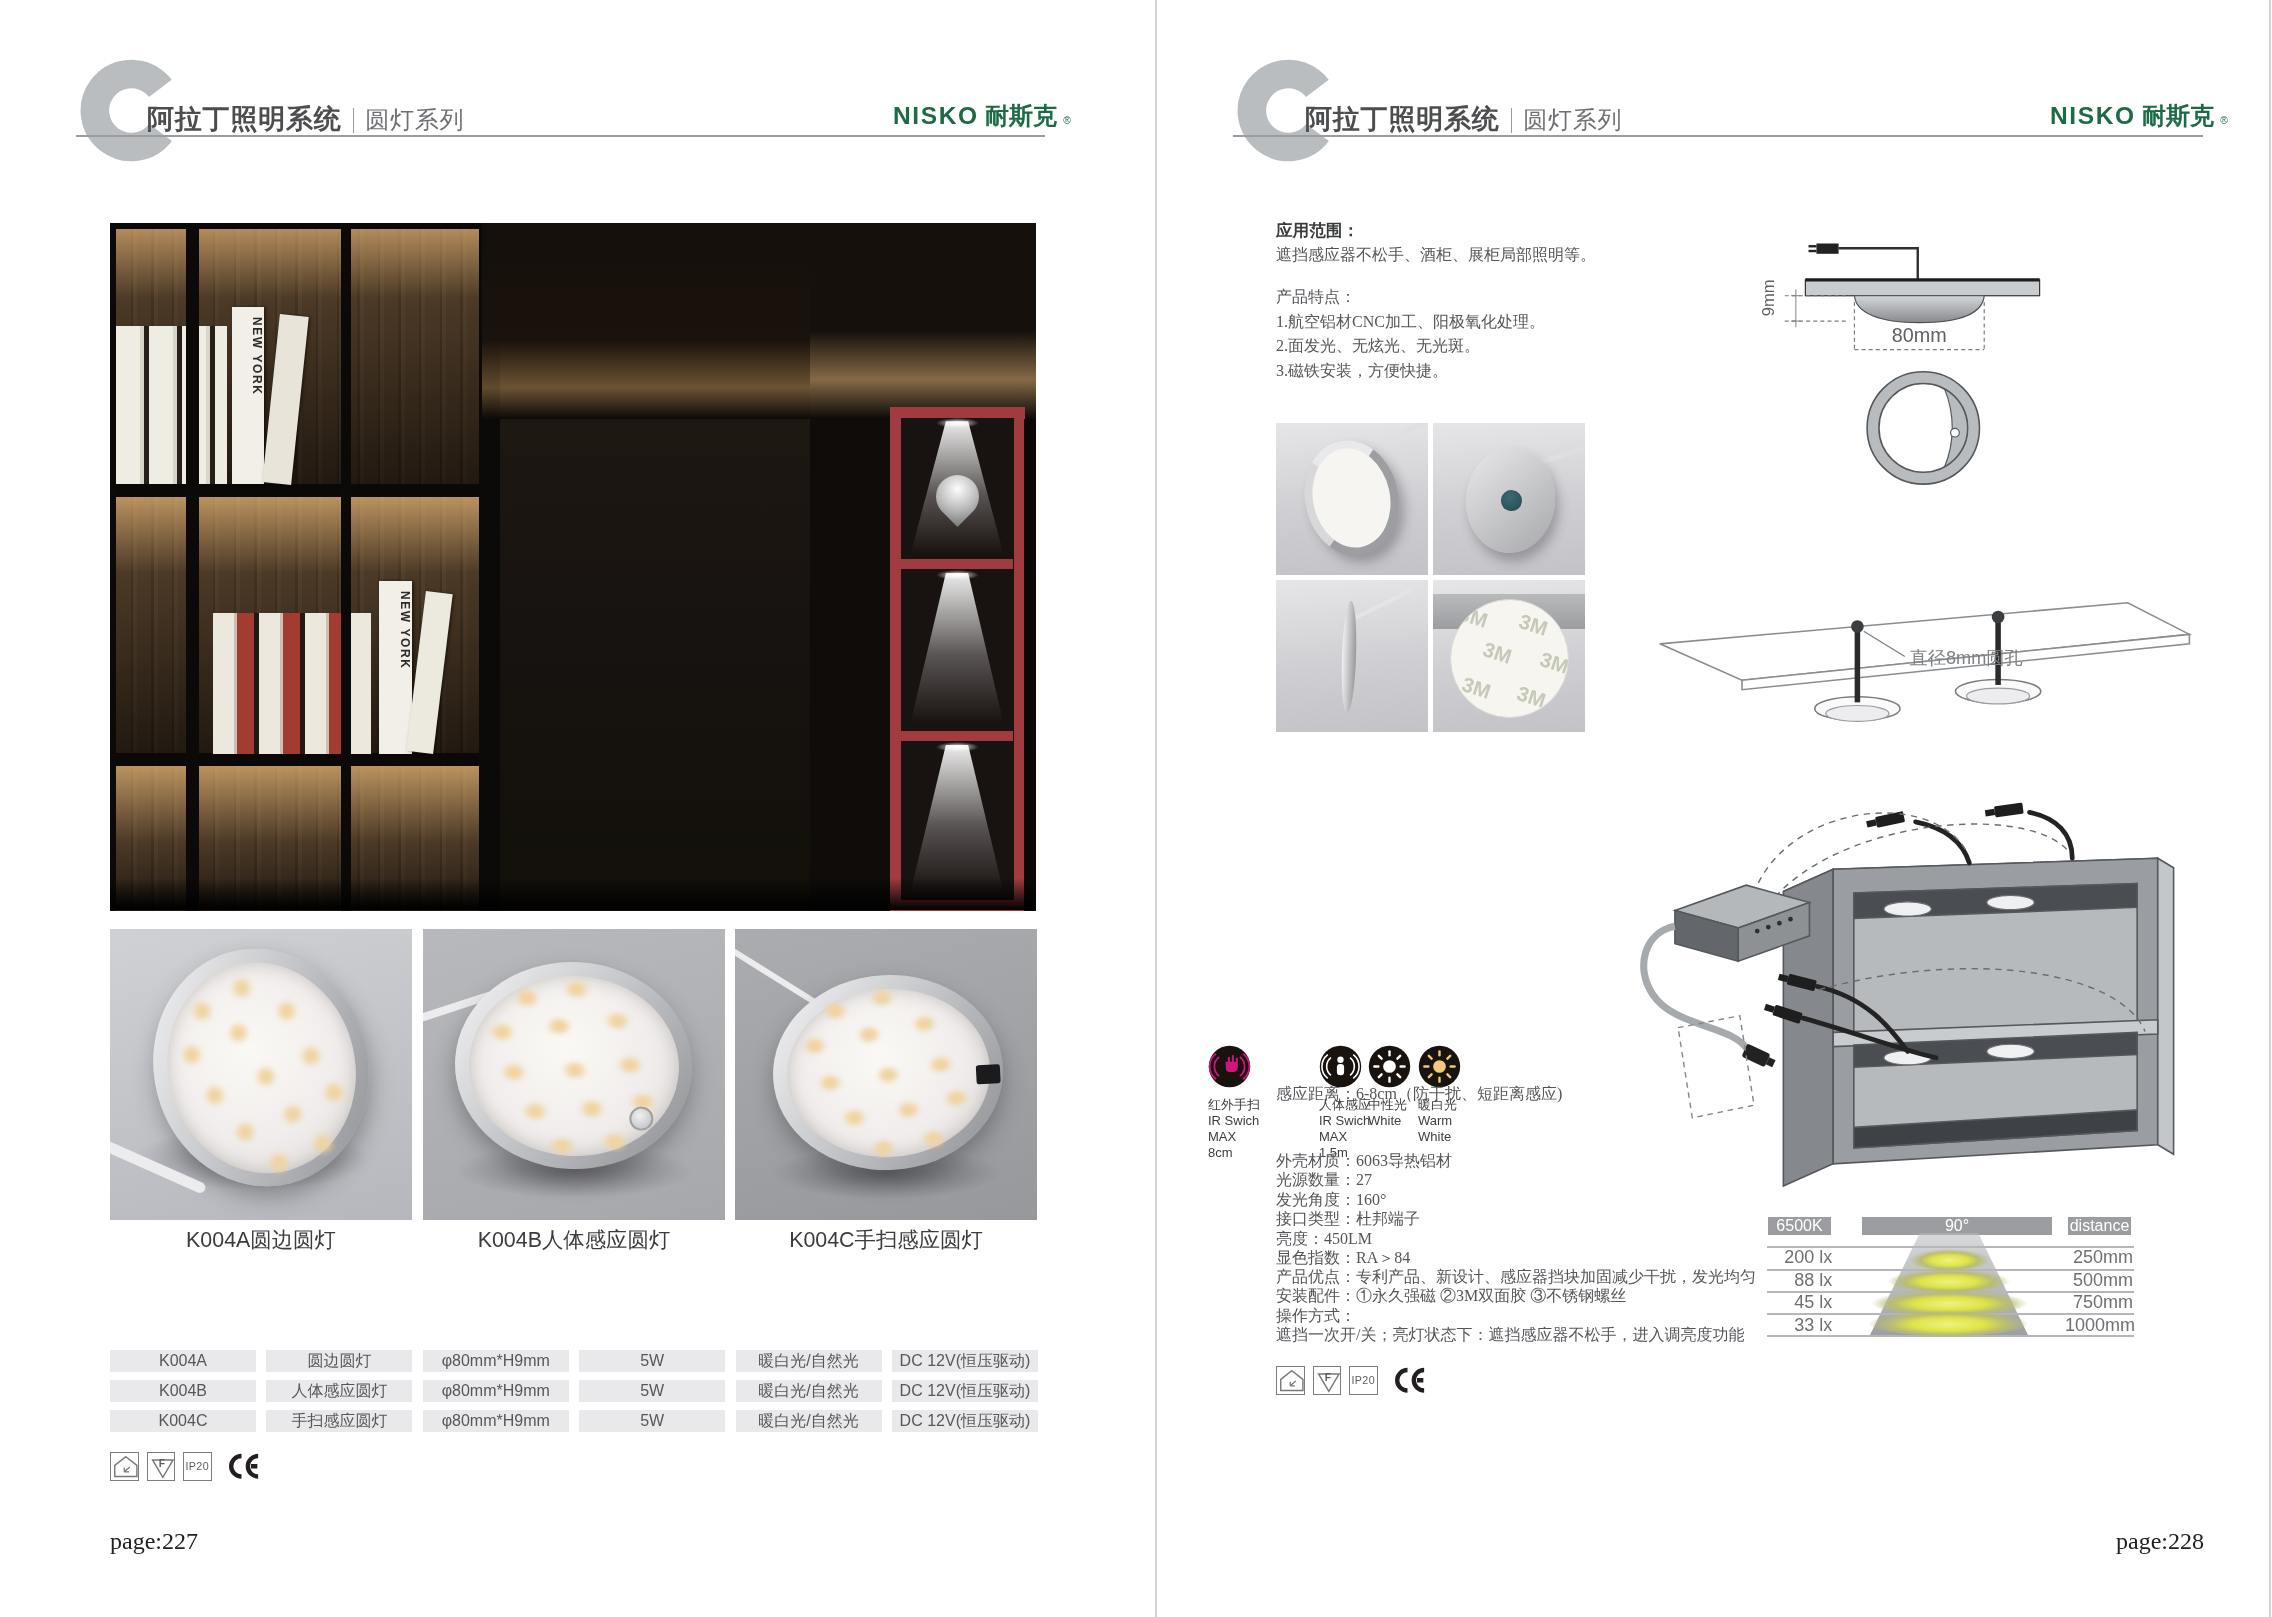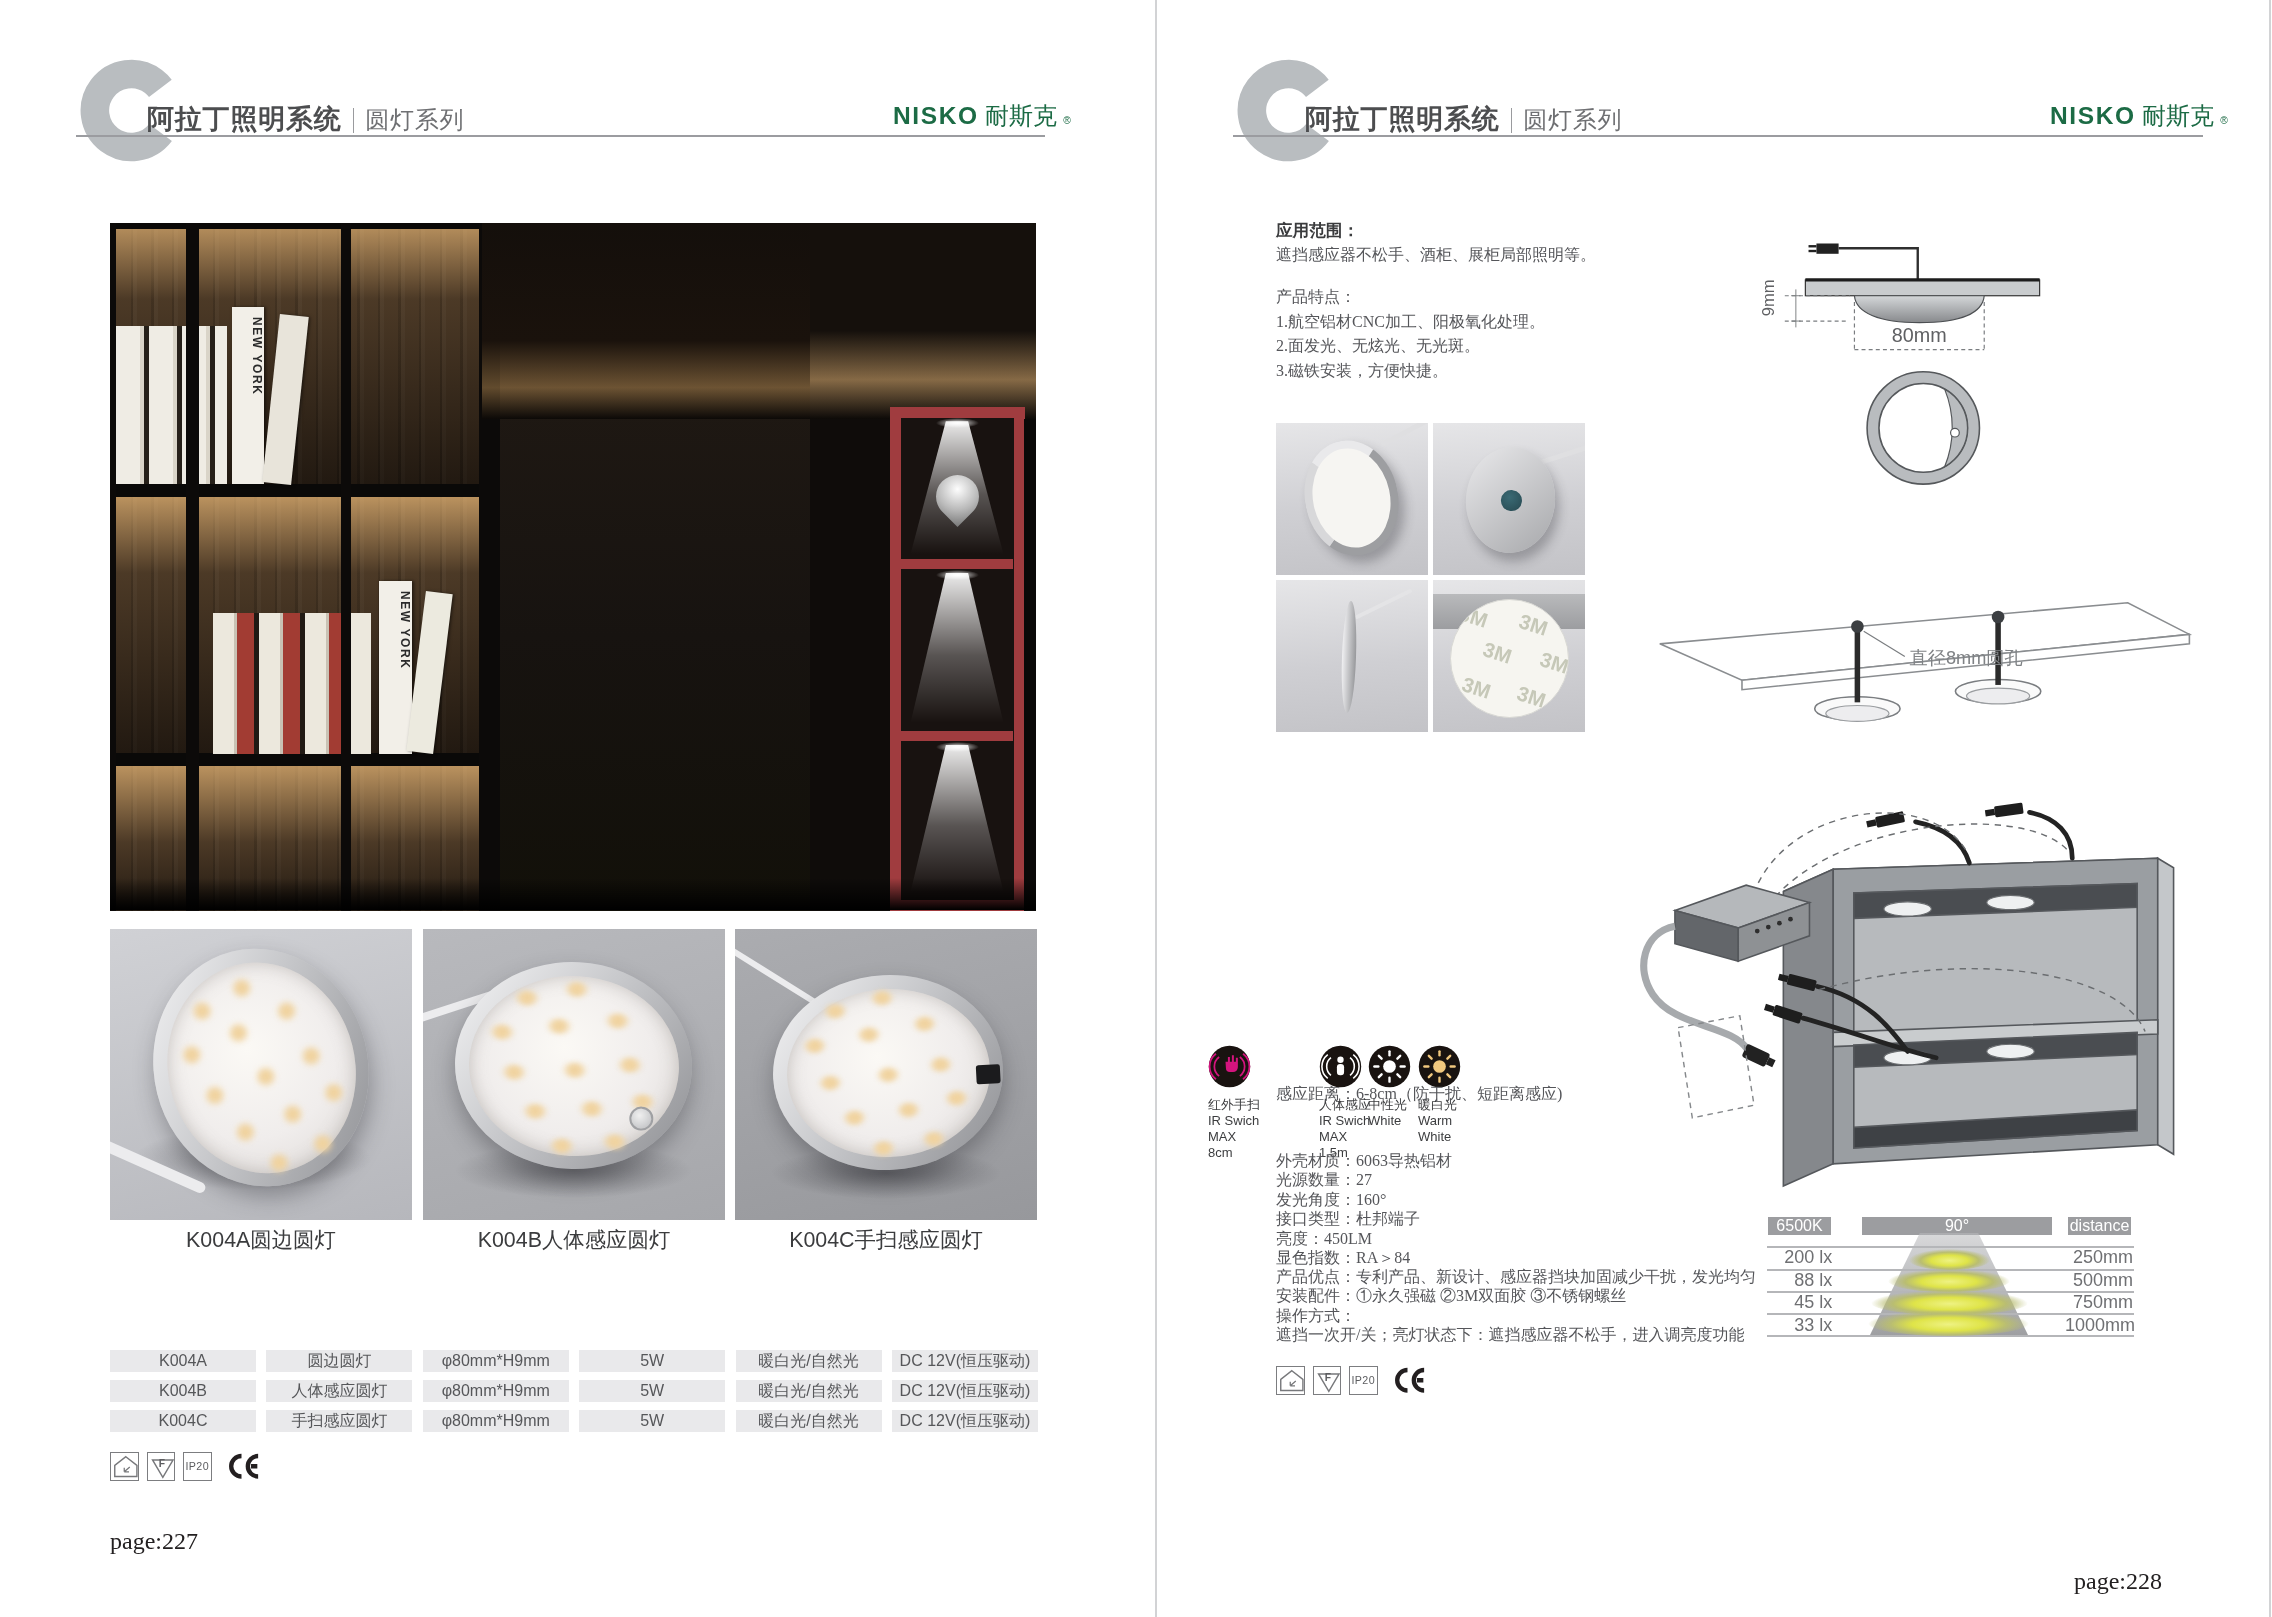--- a/index.html
+++ b/index.html
@@ -8,21 +8,21 @@
   .abs{position:absolute}
   .vline{position:absolute;top:0;bottom:0;width:1.6px;background:#d2d3d5}
 
   
   .hdr-title{font-size:27px;font-weight:bold;color:#4c4d4f;letter-spacing:0.8px;white-space:nowrap}
   .hdr-series{font-size:24px;font-weight:normal;color:#6f7073;letter-spacing:0.8px;white-space:nowrap}
   .hdr-sep{display:inline-block;width:1.6px;height:25px;background:#9a9b9e;margin:0 11px;vertical-align:-4.7px}
   .hrule{position:absolute;height:2.4px;background:#9b9ca0}
   .logo{display:flex;align-items:baseline;gap:6.3px;white-space:nowrap}
   .logo-en{font-size:24.5px;font-weight:800;color:#1c6b45;letter-spacing:1.6px}
-  .logo-cn{font-size:24px;font-weight:400;color:#1c6b45}
+  .logo-cn{font-size:24px;font-weight:700;color:#1c6b45}
   .logo-reg{font-size:10.3px;color:#1c6b45;vertical-align:super}
 
   
   .photo{position:absolute;left:110px;top:223px;width:926px;height:688px;overflow:hidden;
          background:linear-gradient(180deg,#241c15,#171310 60%,#121009)}
   .wood{background:
      linear-gradient(180deg,rgba(236,186,120,.72) 0,rgba(236,186,120,.10) 76px,rgba(0,0,0,.42) 100%),
      repeating-linear-gradient(90deg,rgba(0,0,0,.20) 0 2.4px,rgba(255,255,255,.03) 2.4px 6.3px,transparent 6.3px 20.6px),
      #3a2b1d}
   .barh{background:#0a0908}
@@ -516,15 +516,15 @@
     </div>
     <div class="cbox">
       <span class="ip">IP20</span>
     </div>
     <svg width="43" height="28.5" aria-label="CE" viewBox="0 0 54 36">
       <path d="M27,5 A13,13 0 1 0 27,31" fill="none" stroke="#231f20" stroke-width="5.5"></path>
       <path d="M48,5 A13,13 0 1 0 48,31 M39,18 h8" fill="none" stroke="#231f20" stroke-width="5.5"></path>
     </svg>
   </div>
 
-  <div class="pagelabel" style="left:2074px;top:1568px;width:130px;">page:228</div>
+  <div class="pagelabel" style="left:2074px;top:1528px;width:130px;text-align:right">page:228</div>
 </div>
 
 
 </body></html>

